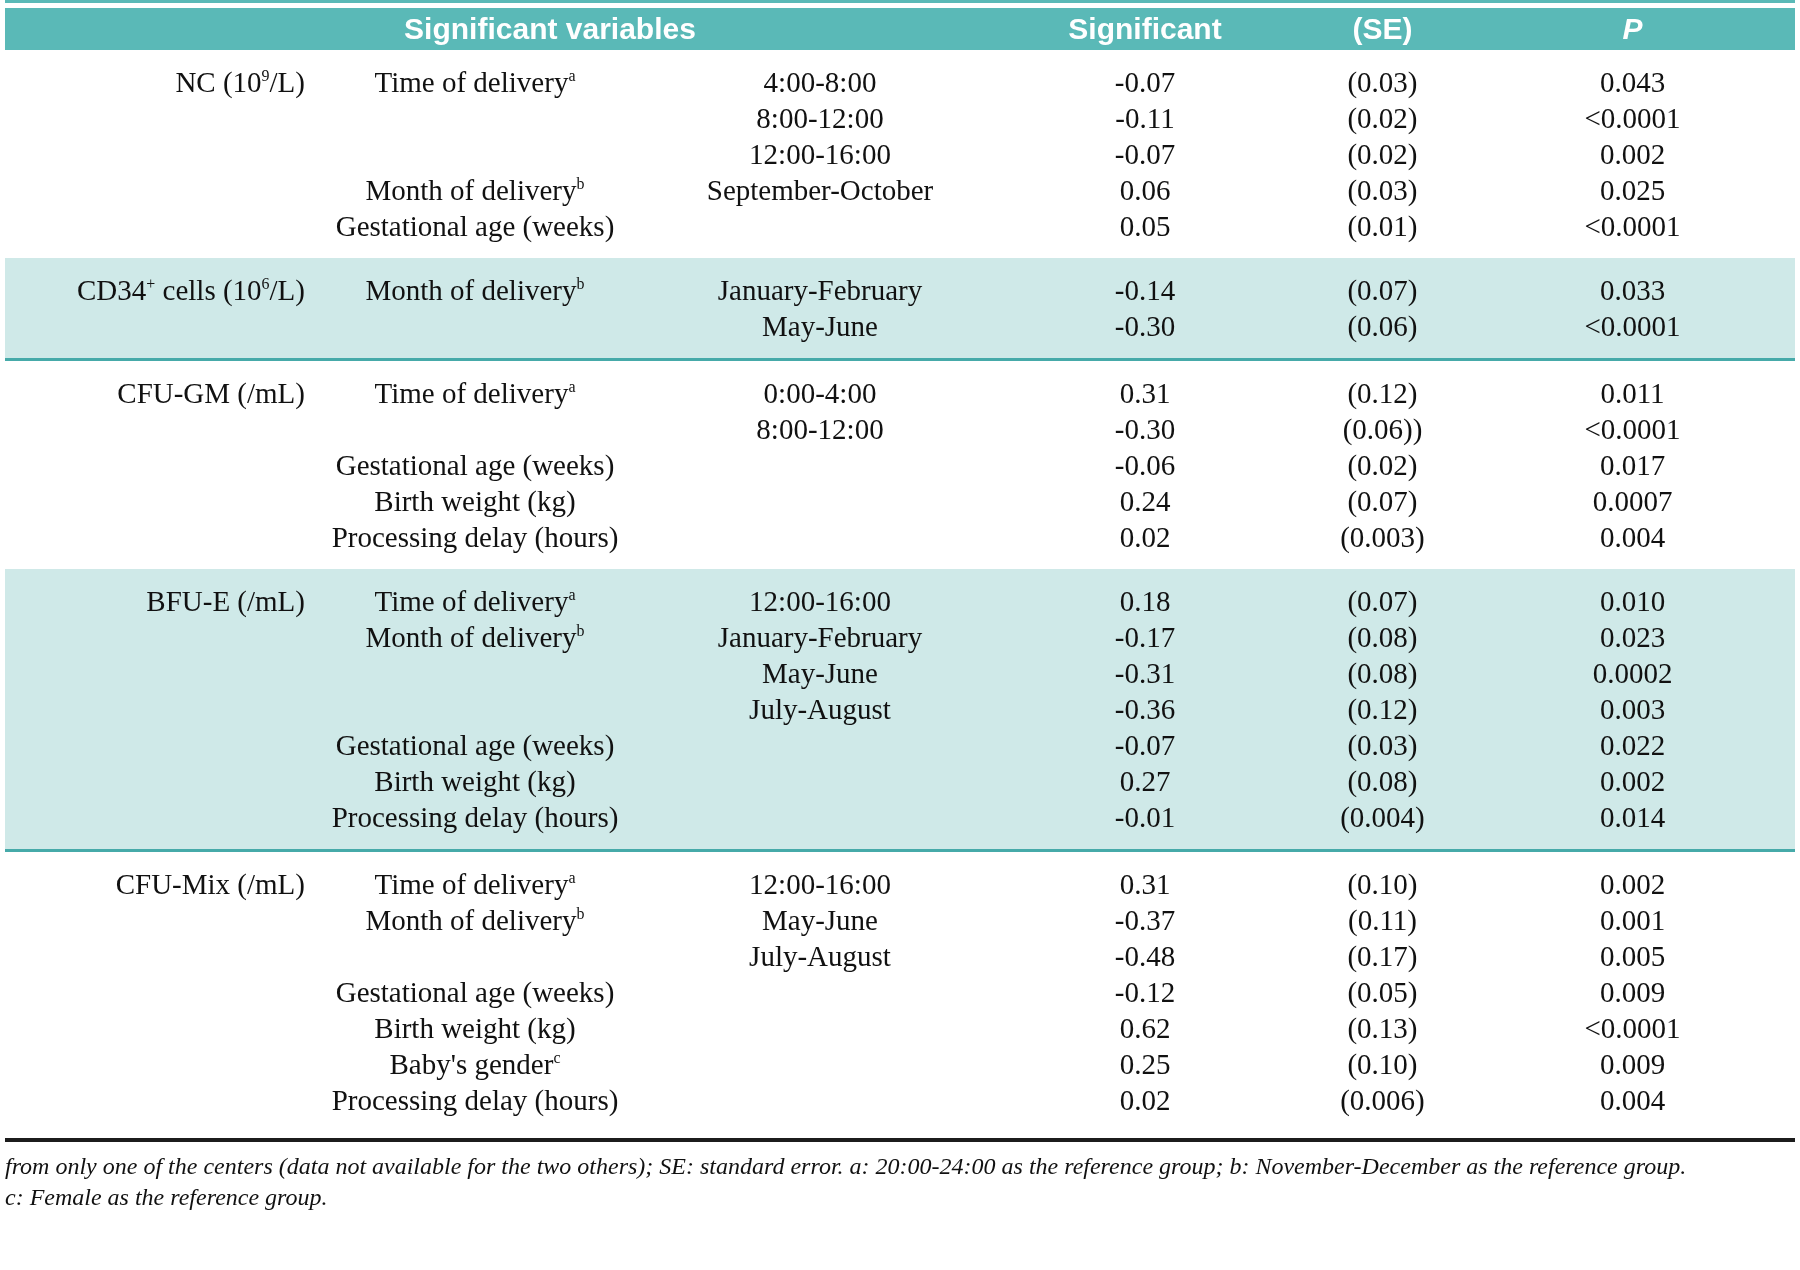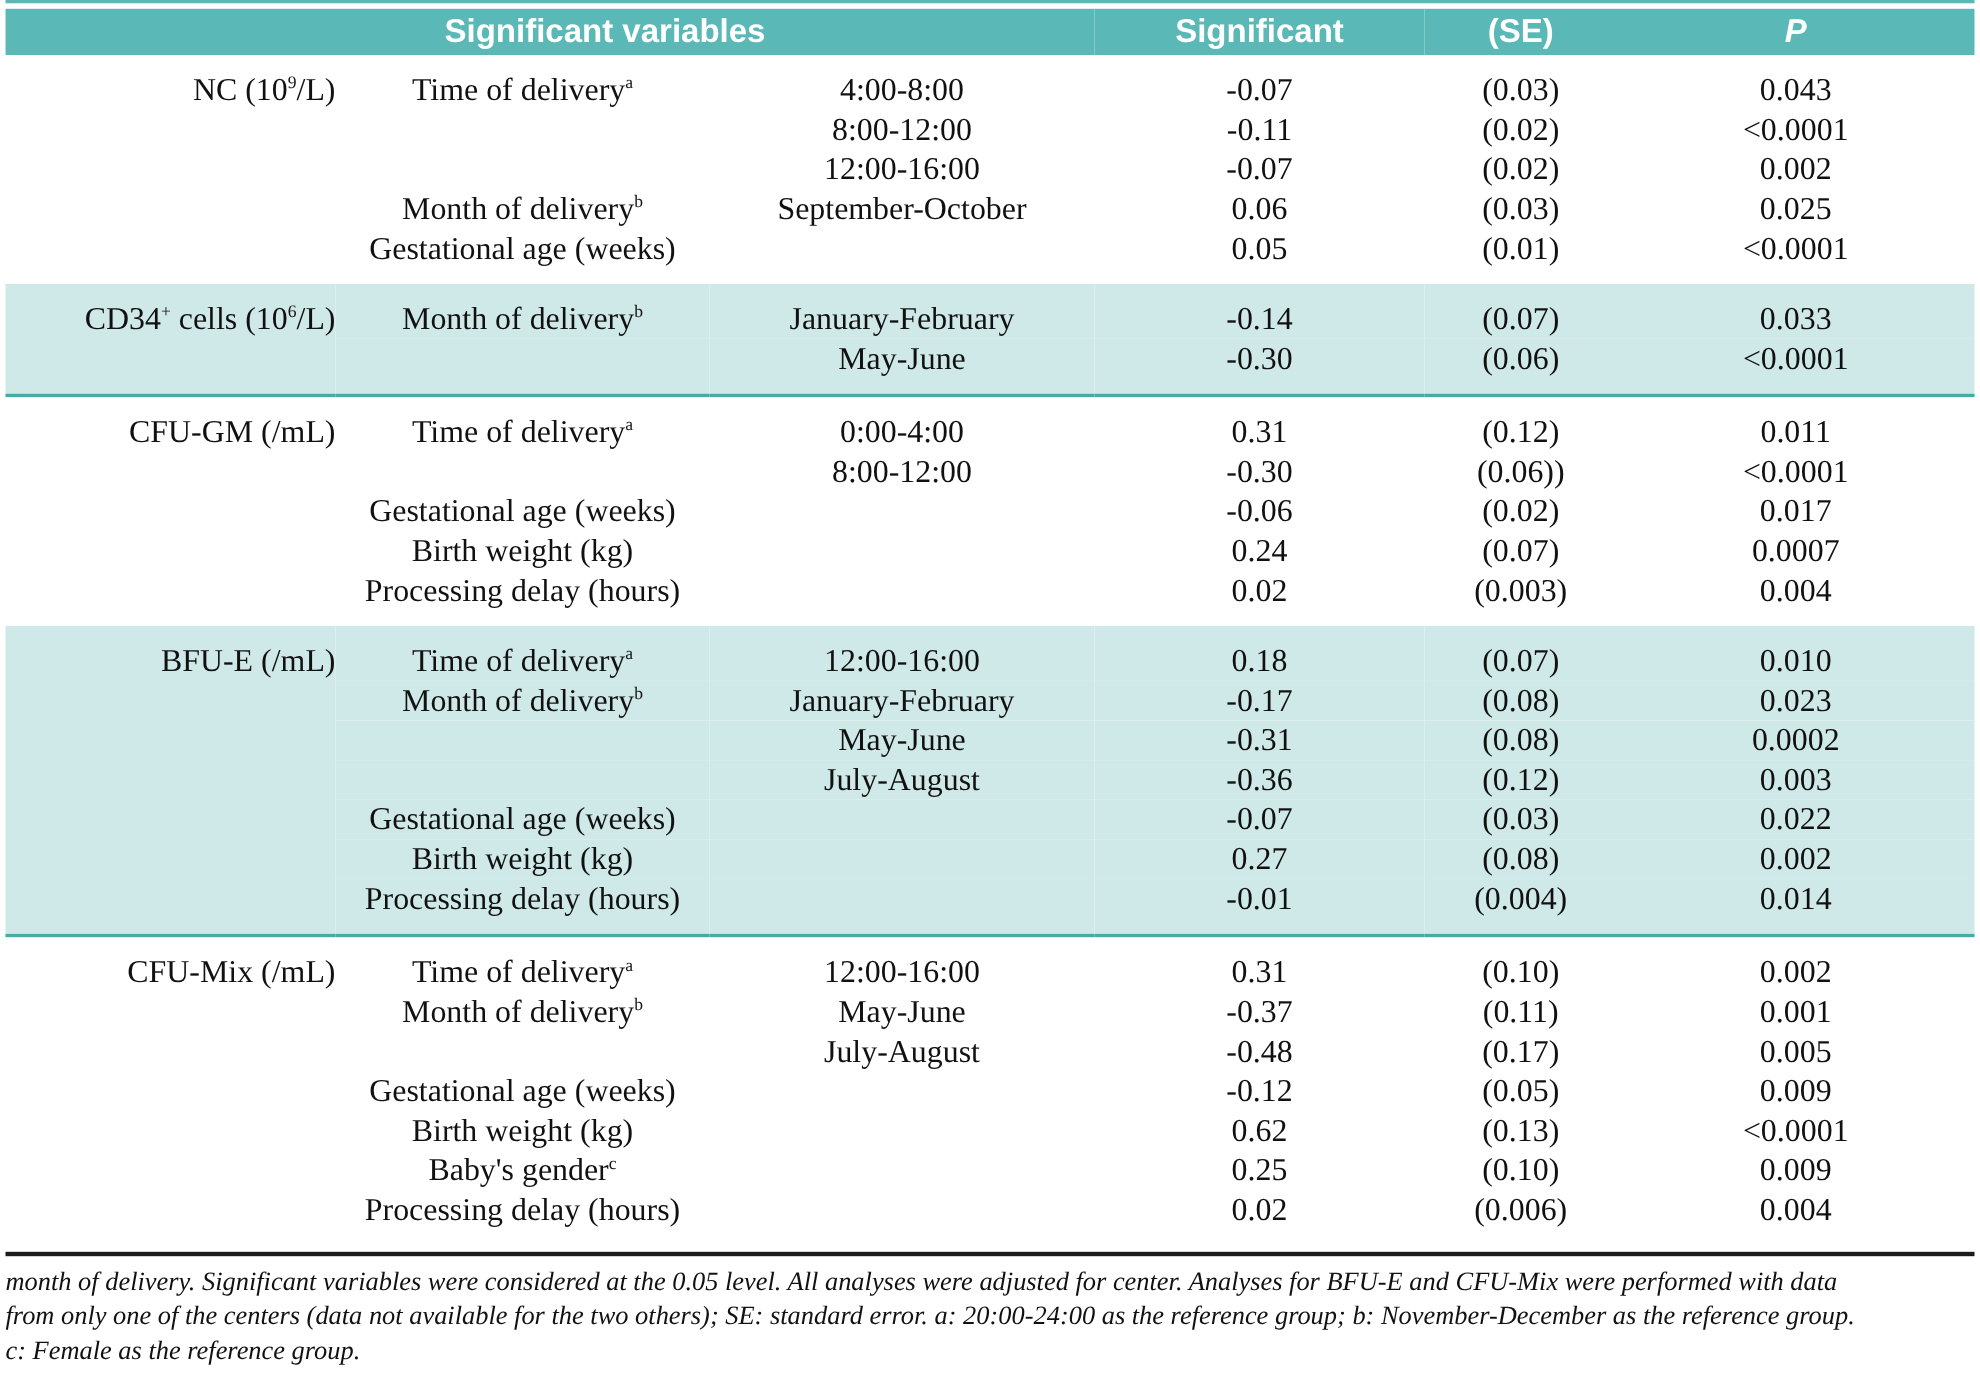--- a/index.html
+++ b/index.html
@@ -296,17 +296,16 @@
           <td>0.02</td>
           <td>(0.006)</td>
           <td>0.004</td>
         </tr>
       </tbody>
     </table>
 
   <div class="foot-rule"></div>
 
   <div class="footnote">
-    <div>month of delivery. Significant variables were considered at the 0.05 level. All analyses were adjusted for center. Analyses for BFU-E and CFU-Mix were performed with data</div>
     <div>from only one of the centers (data not available for the two others); SE: standard error. a: 20:00-24:00 as the reference group; b: November-December as the reference group.</div>
     <div>c: Female as the reference group.</div>
   </div>
 </div>
 
 </body></html>

